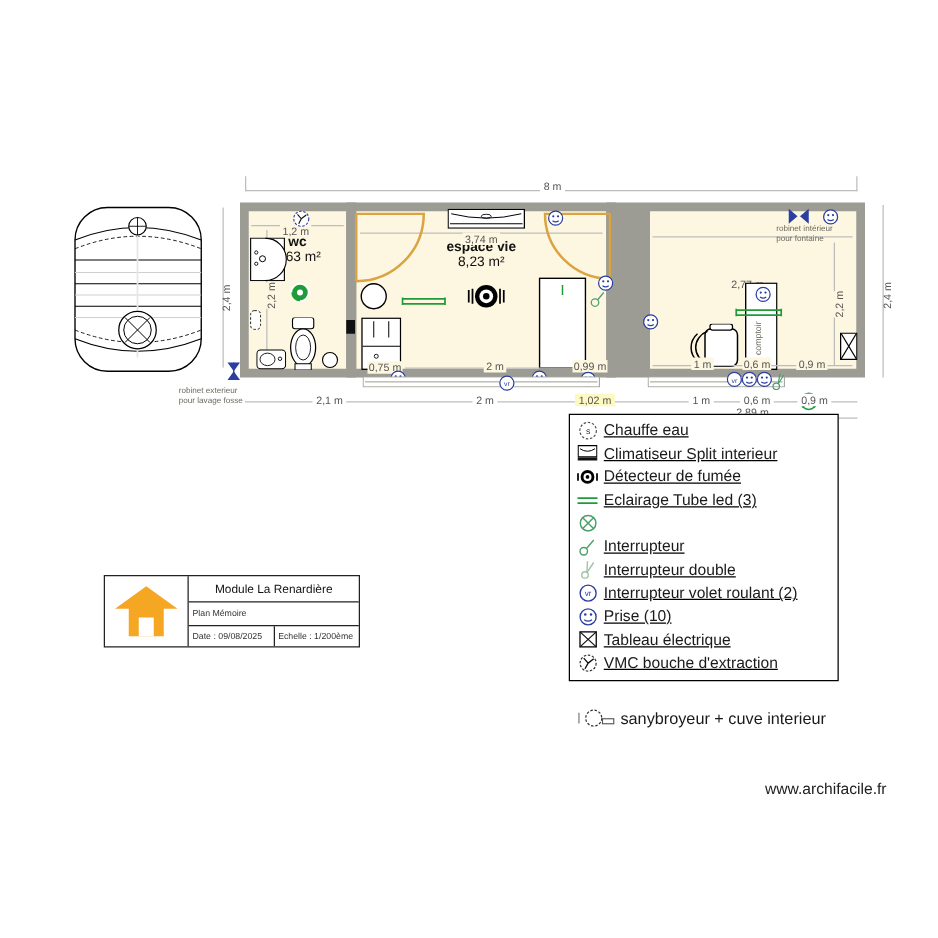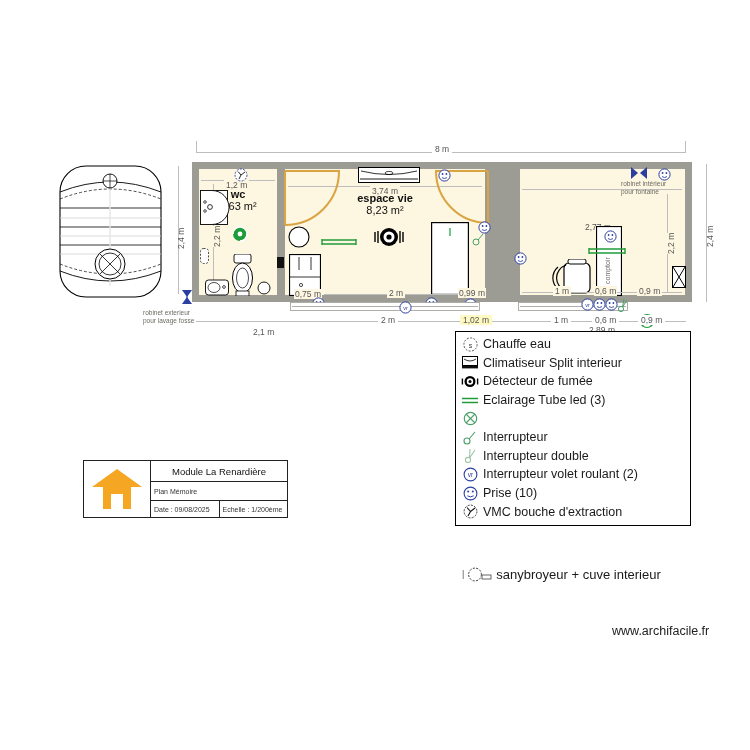--- a/index.html
+++ b/index.html
@@ -14,23 +14,23 @@
   .dimtxt.v{transform:rotate(-90deg);transform-origin:left top;}
   .dimline{background:#bdbdbd;}
   .roomname{font-size:11px;font-weight:bold;color:#111;text-align:center;white-space:nowrap;}
   .roomarea{font-size:11px;color:#111;text-align:center;white-space:nowrap;}
   .wall{background:#9c9c94;}
   .room{background:#fdf6e0;}
   .note{font-size:6.5px;color:#6b6b63;line-height:1.15;white-space:nowrap;}
 
   
   #legend-box{
-    left:455px;top:331px;width:236px;
+    left:455px;top:331px;width:216px;
     border:1.5px solid #000;background:#fff;
-    padding:3px 4px 4px 4px;box-sizing:border-box;
+    padding:3px 4px 4px 4px;box-sizing:border-box;text-decoration:underline;
   }
   .leg-row{display:flex;align-items:center;height:18.6px;}
   .leg-ico{width:20px;height:16px;flex:0 0 20px;display:flex;align-items:center;justify-content:center;}
   .leg-lab{font-size:12.5px;color:#1a1a1a;margin-left:3px;white-space:nowrap;}
   #sany-row{left:462px;top:566px;display:flex;align-items:center;}
   #sany-row .leg-lab{font-size:13px;}
 
   
   #title-block{left:83px;top:460px;width:205px;height:58px;border:1px solid #222;background:#fff;display:flex;box-sizing:border-box;}
   #tb-logo{width:66px;border-right:1px solid #222;display:flex;align-items:center;justify-content:center;}
@@ -433,21 +433,21 @@
       <circle cx="8" cy="8" r="6.5" fill="none" stroke="#1f9c3a" stroke-width="1.2"></circle>
       <line x1="3" y1="3" x2="13" y2="13" stroke="#1f9c3a" stroke-width="1.1"></line>
       <line x1="13" y1="3" x2="3" y2="13" stroke="#1f9c3a" stroke-width="1.1"></line>
     </svg>
   </div>
 
   <div class="abs dimline" style="left:706px;top:160px;width:1px;height:138px;"></div>
   <div class="abs dimtxt v" style="left:705px;top:243px;">2,4 m</div>
 
   <div class="abs dimline" style="left:196px;top:317px;width:490px;height:1px;"></div>
-  <div class="abs dimtxt" style="left:250px;top:311px;background:#fff;padding:0 3px;margin-top:12px;">2,1 m</div>
+  <div class="abs dimtxt" style="left:250px;top:311px;background:#fff;padding:0 3px;">2,1 m</div>
   <div class="abs dimtxt" style="left:378px;top:311px;background:#fff;padding:0 3px;">2 m</div>
   <div class="abs dimtxt" style="left:460px;top:311px;background:#fef9c3;padding:0 3px;">1,02 m</div>
   <div class="abs dimtxt" style="left:551px;top:311px;background:#fff;padding:0 3px;">1 m</div>
   <div class="abs dimtxt" style="left:592px;top:311px;background:#fff;padding:0 3px;">0,6 m</div>
   <div class="abs dimtxt" style="left:638px;top:311px;background:#fff;padding:0 3px;">0,9 m</div>
   <div class="abs dimline" style="left:520px;top:330px;width:166px;height:1px;"></div>
   <div class="abs dimtxt" style="left:586px;top:321px;background:#fff;padding:0 3px;">2,89 m</div>
 </div>
 
 <div class="abs" id="legend-box">
@@ -543,20 +543,30 @@
       <svg width="15" height="15" viewBox="0 0 15 15">
           <circle cx="7.5" cy="7.5" r="6.4" fill="#fff" stroke="#2b3fa0" stroke-width="1.1"></circle>
           <circle cx="5.2" cy="5.6" r="1" fill="#2b3fa0"></circle>
           <circle cx="9.8" cy="5.6" r="1" fill="#2b3fa0"></circle>
           <path d="M4.4 9.8 Q7.5 12 10.6 9.8" fill="none" stroke="#2b3fa0" stroke-width="1"></path>
         </svg>
     </span>
     <span class="leg-lab">Prise (10)</span>
   </div>
 
+  <div class="leg-row">
+    <span class="leg-ico">
+      <svg width="15" height="15" viewBox="0 0 15 15">
+          <rect x="1" y="1.5" width="13" height="12" fill="#fff" stroke="#111" stroke-width="1.1"></rect>
+          <line x1="1" y1="1.5" x2="14" y2="13.5" stroke="#111" stroke-width="1"></line>
+          <line x1="14" y1="1.5" x2="1" y2="13.5" stroke="#111" stroke-width="1"></line>
+        </svg>
+    </span>
+    <span class="leg-lab">Tableau électrique</span>
+  </div>
 
   <div class="leg-row">
     <span class="leg-ico">
       <svg width="15" height="15" viewBox="0 0 15 15">
           <circle cx="7.5" cy="7.5" r="6.4" fill="#fff" stroke="#333" stroke-width="1" stroke-dasharray="2,1.3"></circle>
           <path d="M7.5 7.5 L12 4 M7.5 7.5 L4 3.5 M7.5 7.5 L5 12" fill="none" stroke="#111" stroke-width="1.1"></path>
         </svg>
     </span>
     <span class="leg-lab">VMC bouche d'extraction</span>
   </div>

